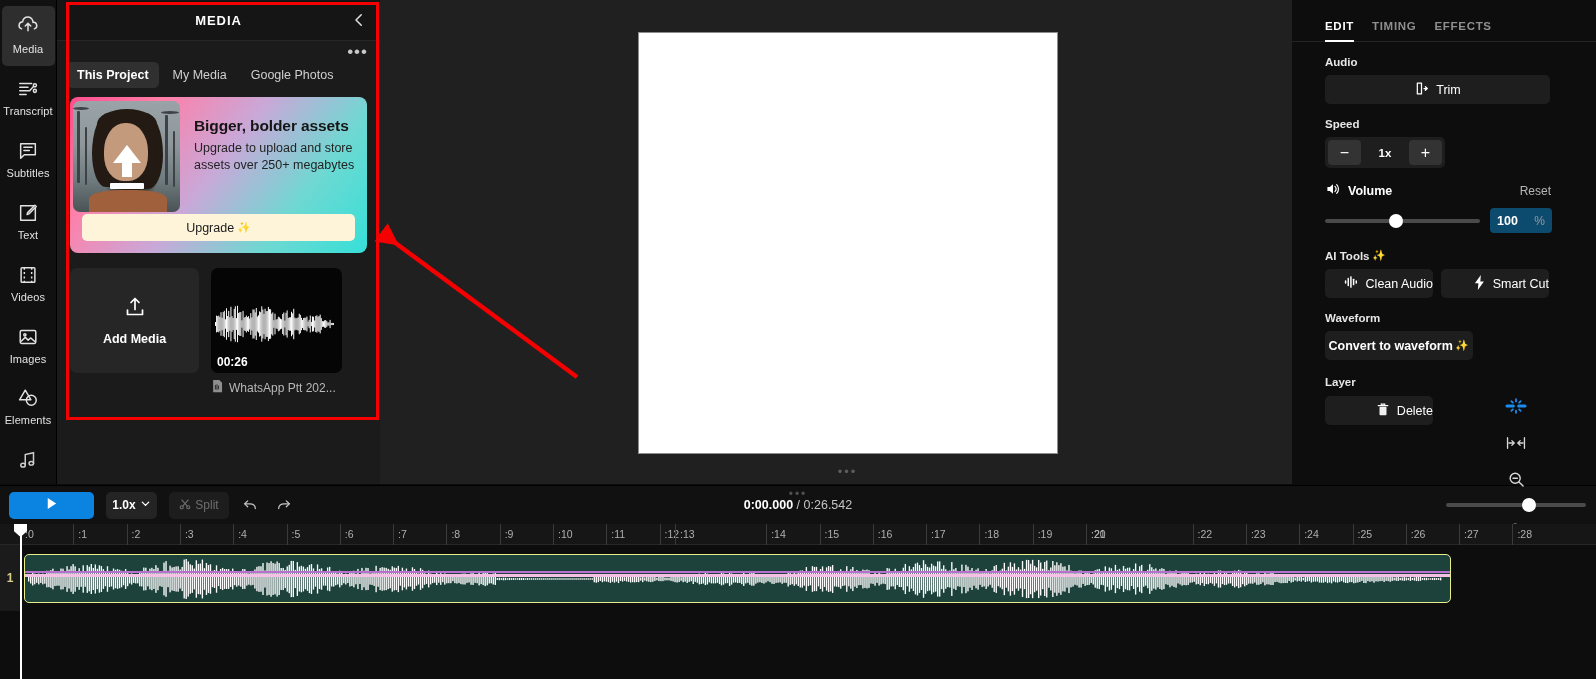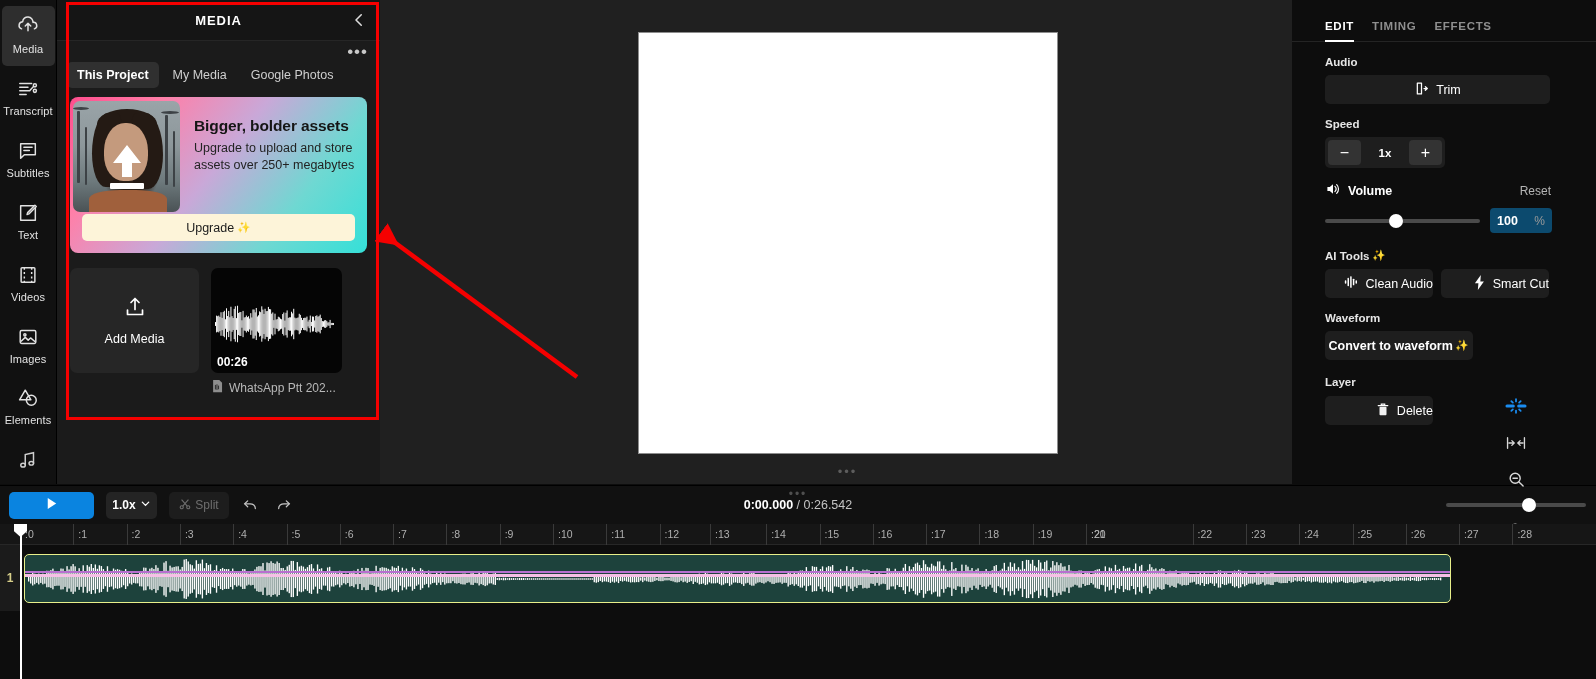--- a/index.html
+++ b/index.html
@@ -93,21 +93,21 @@
     font-size: 12.5px; color: #1b1b1b; cursor: pointer;
   }
 
   
   .assets { display: flex; gap: 12px; padding: 15px 13px 0 13px; }
   .add-media {
     width: 129px; height: 105px; background: #262626; border-radius: 7px;
     display: flex; flex-direction: column; align-items: center; justify-content: center;
     gap: 9px; cursor: pointer;
   }
-  .add-media-label { font-size: 12.5px; font-weight: normal; color: #ffffff; }
+  .add-media-label { font-size: 12.5px; font-weight: bold; color: #ffffff; }
   .asset-card { width: 131px; cursor: pointer; }
   .asset-thumb {
     width: 131px; height: 105px; background: #050505; border-radius: 7px;
     position: relative; overflow: hidden;
   }
   .asset-dur {
     position: absolute; left: 6px; bottom: 4px; font-size: 12px; font-weight: bold; color: #fff;
     text-shadow: 0 1px 2px #000;
   }
   .asset-meta { display: flex; align-items: center; gap: 5px; margin-top: 6px; }
@@ -752,21 +752,21 @@
         </div>
         <div class="tick" style="left: 553px;">
           <span>:10</span>
         </div>
         <div class="tick" style="left: 606.3px;">
           <span>:11</span>
         </div>
         <div class="tick" style="left: 659.6px;">
           <span>:12</span>
         </div>
-        <div class="tick" style="left: 710px; text-align: right;">
+        <div class="tick" style="left: 675px; text-align: right;">
           <span>:13</span>
         </div>
         <div class="tick" style="left: 766.2px;">
           <span>:14</span>
         </div>
         <div class="tick" style="left: 819.5px;">
           <span>:15</span>
         </div>
         <div class="tick" style="left: 872.8px;">
           <span>:16</span>

